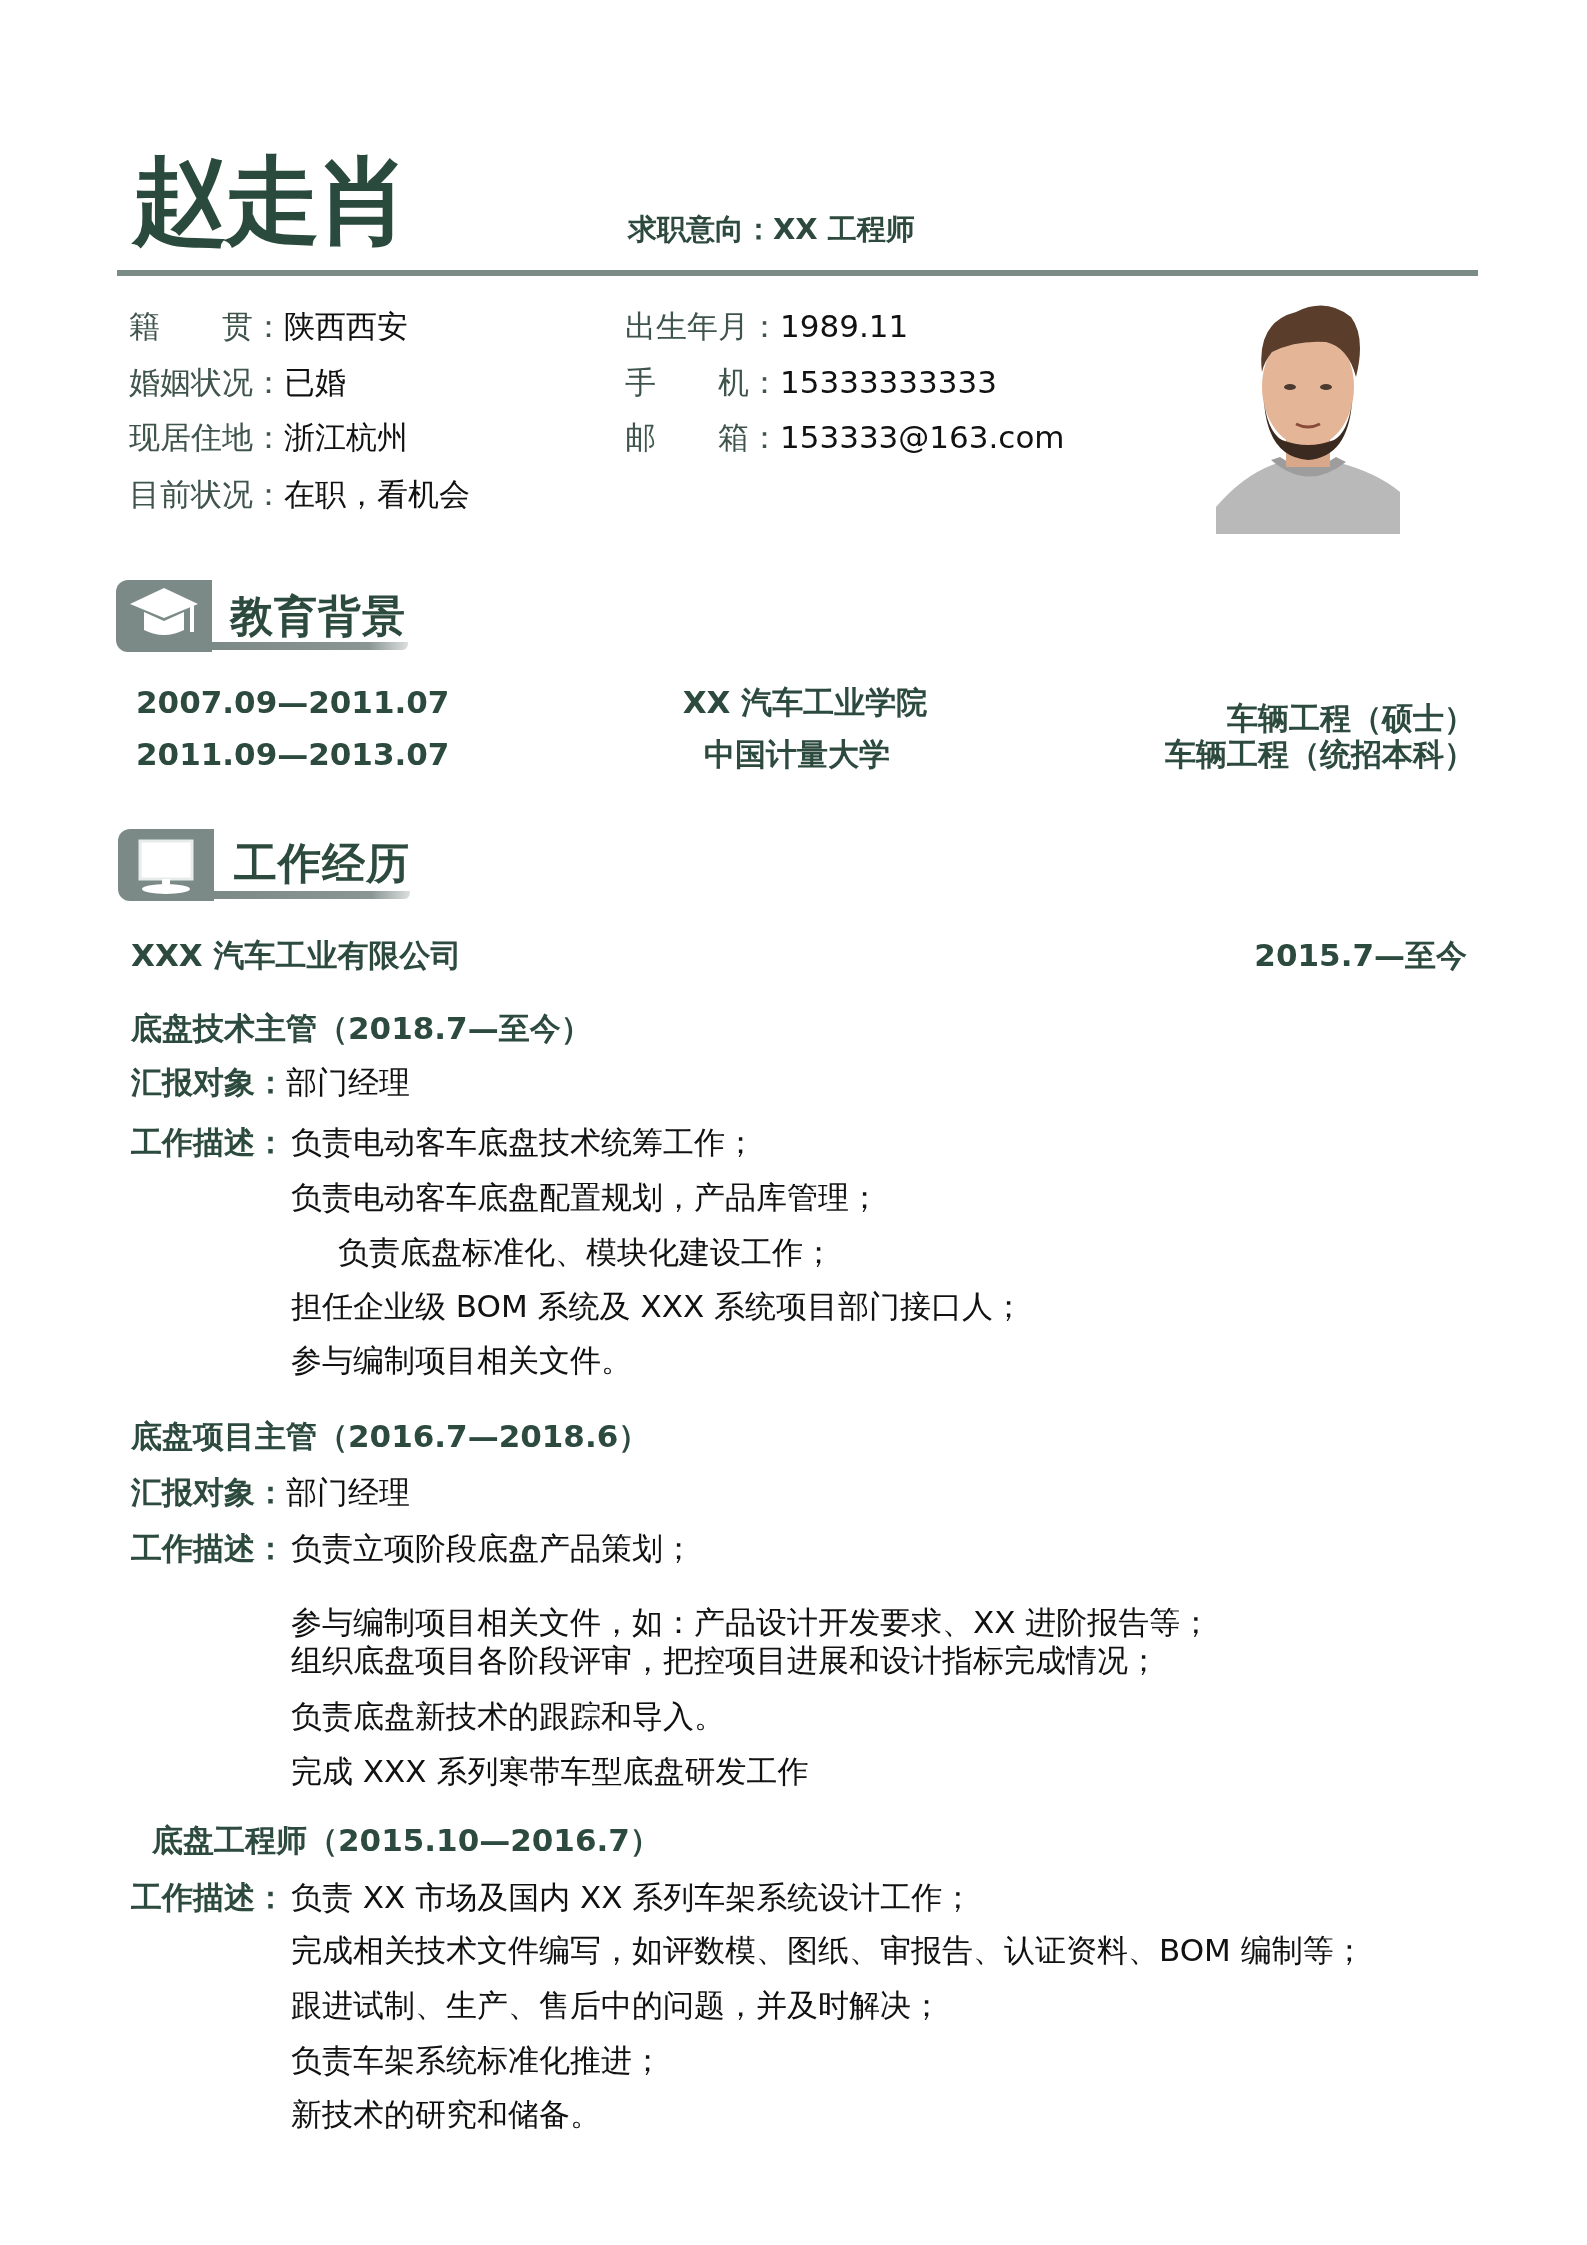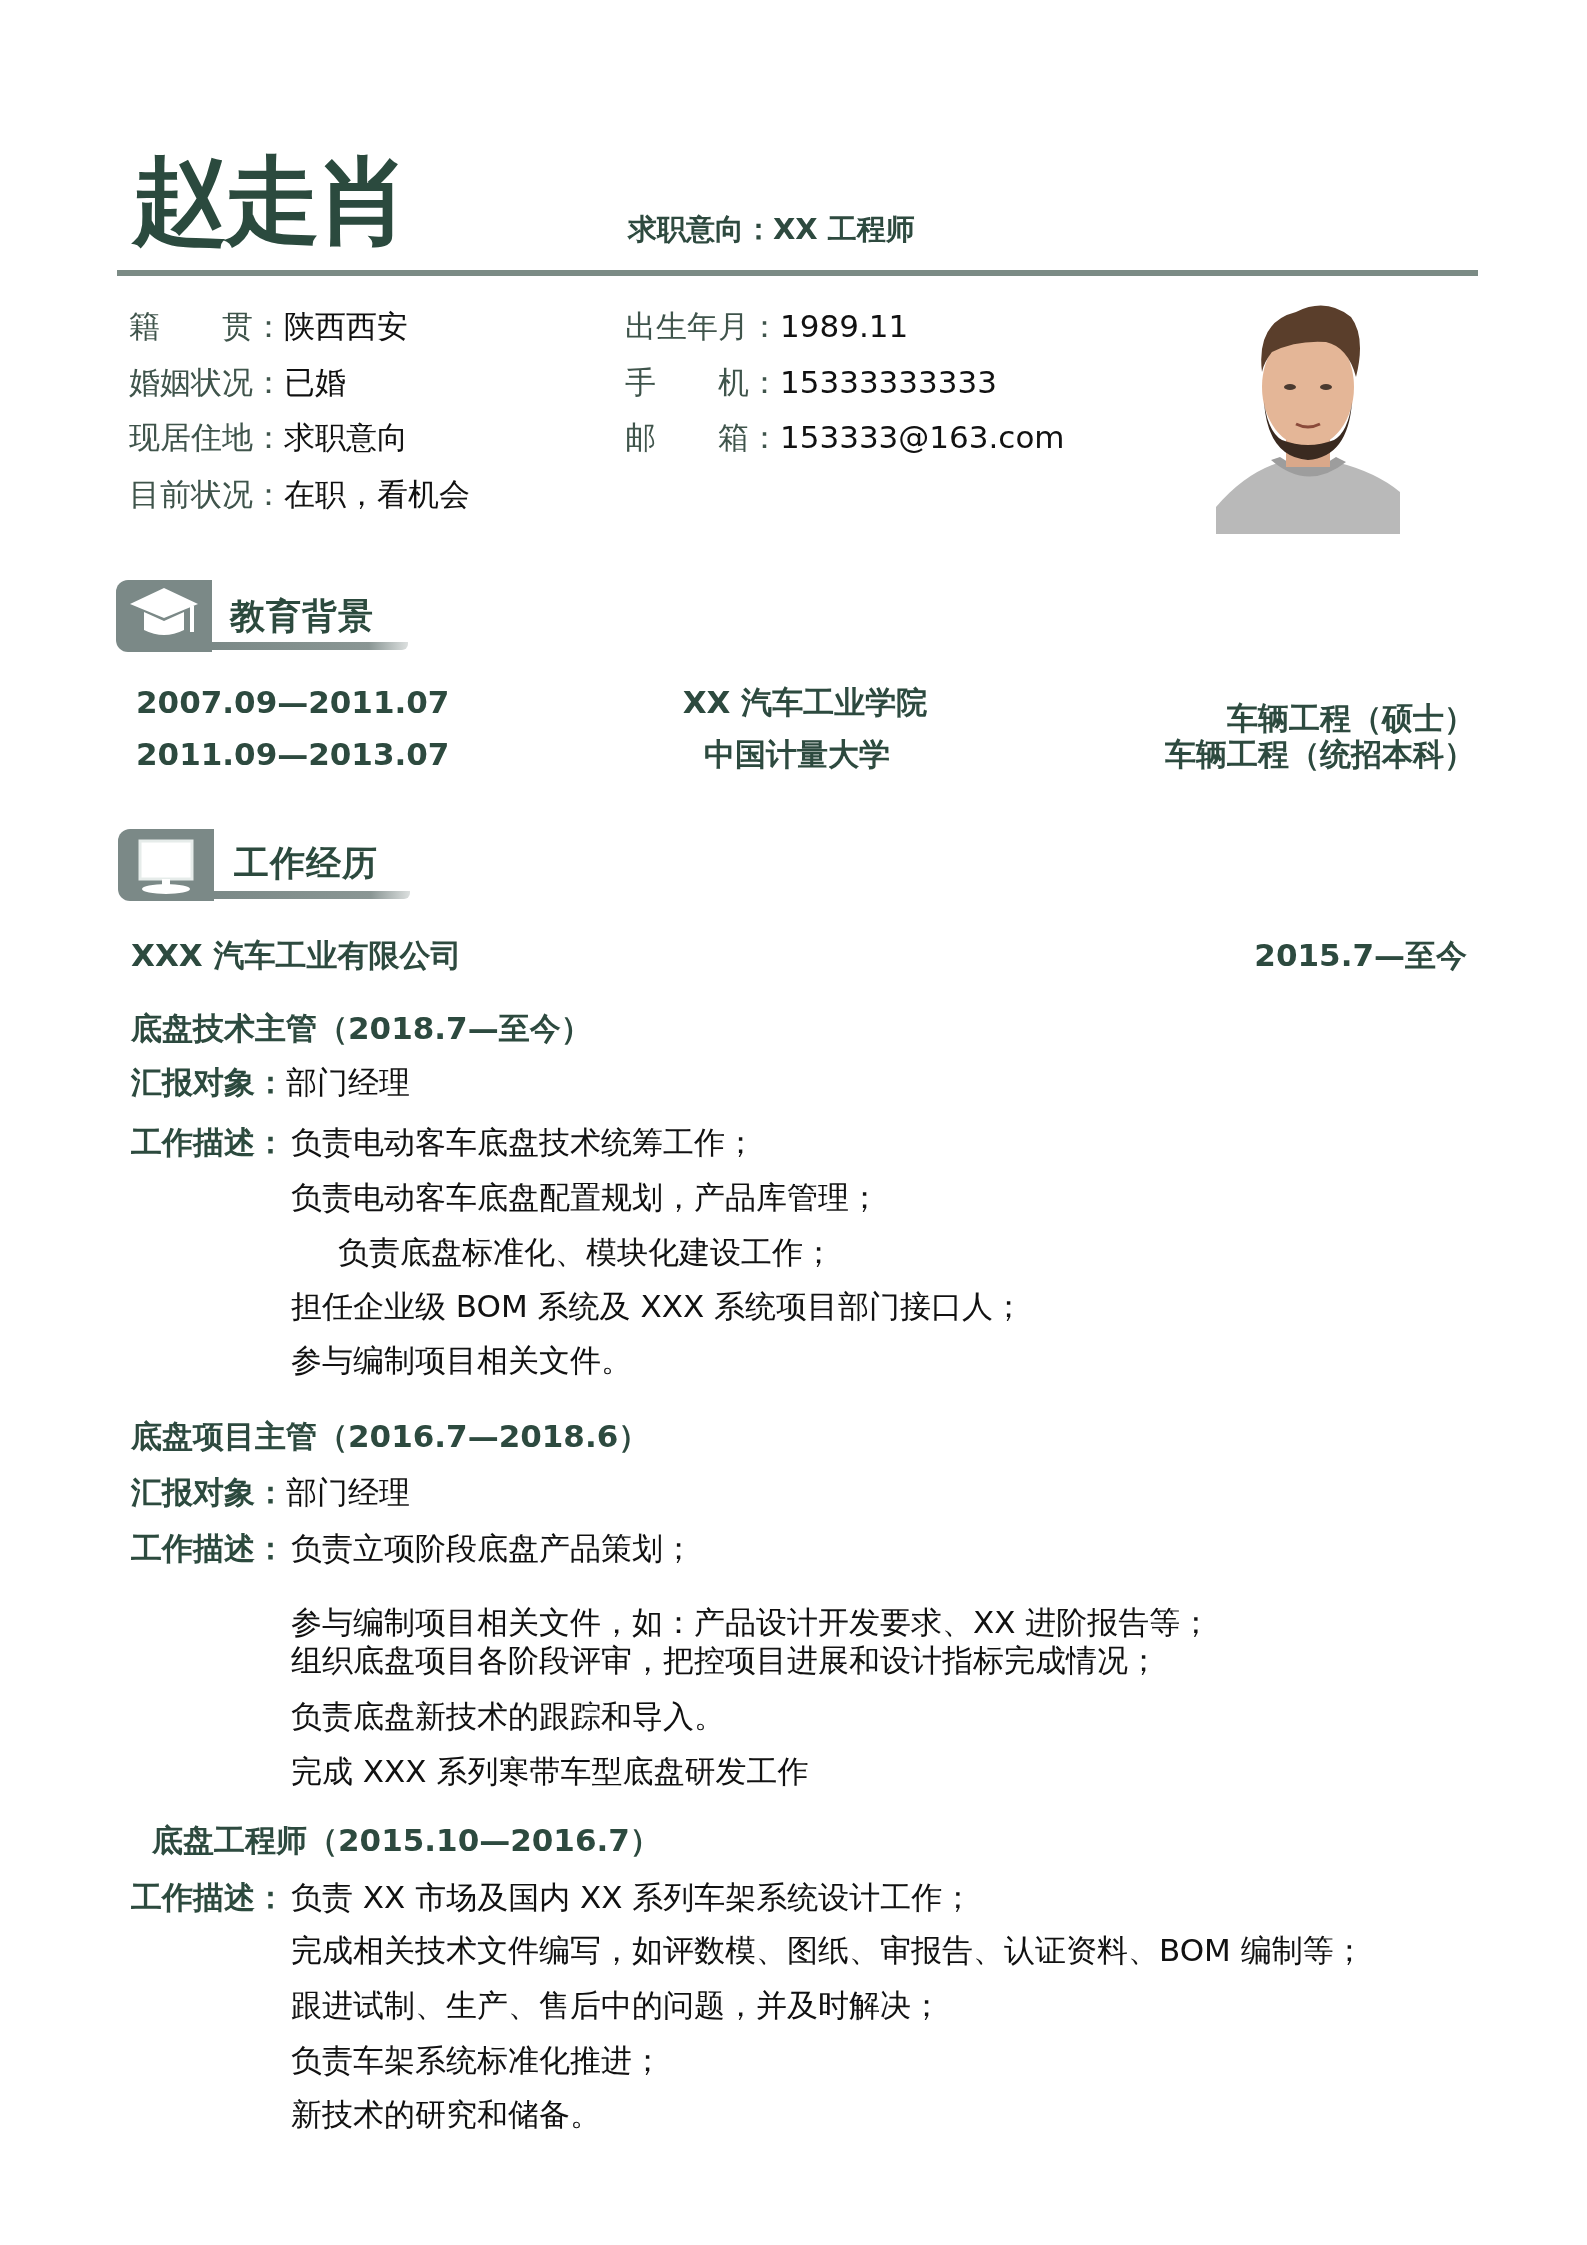--- a/index.html
+++ b/index.html
@@ -13,35 +13,35 @@
   .divider { left:117px; top:270px; width:1361px; height:6px; background:#7b8b85; }
   .info-row { font-size:31px; line-height:40px; height:40px; }
   .info-label { color:#3f544b; display:inline-block; }
   .info-val { color:#111; }
   .photo { left:1216px; top:292px; width:184px; height:242px; overflow:hidden; background:#fff; }
   .sec-head { height:72px; }
   .sec-box { position:absolute; left:0; top:0; width:96px; height:72px; background:#7b8987; border-radius:12px 0 0 12px; }
   .sec-bar { position:absolute; left:96px; top:62px; width:196px; height:8px;
              background:linear-gradient(90deg,#7b8987 0%,#8a9694 80%,rgba(138,150,148,0.3) 100%);
              border-radius:0 0 6px 0; }
-  .sec-title { position:absolute; left:114px; top:14px; font-size:35px; line-height:44px; font-weight:bold; color:#2c4a3e; letter-spacing:1px;text-align:right; }
+  .sec-title { position:absolute; left:114px; top:14px; font-size:43px; line-height:44px; font-weight:bold; color:#2c4a3e; letter-spacing:1px;text-align:right; }
   .edu-row { font-size:31px; line-height:40px; font-weight:bold; color:#2d4a3f; }
   .work-bold { font-size:31px; line-height:40px; font-weight:bold; color:#2d4a3f; }
   .desc { font-size:31px; line-height:40px; color:#111; }
 </style>
 </head>
 <body>
 
 <div class="abs name">赵走肖</div>
 <div class="abs target"><span>求职意向：</span><span>XX 工程师</span></div>
 <div class="abs divider"></div>
 
 <div class="abs info-row" style="left:129px; top:306px;"><span class="info-label">籍　　贯：</span><span class="info-val">陕西西安</span></div>
 <div class="abs info-row" style="left:129px; top:362px;"><span class="info-label">婚姻状况：</span><span class="info-val">已婚</span></div>
-<div class="abs info-row" style="left:129px; top:417px;"><span class="info-label">现居住地：</span><span class="info-val">求职意向</span></div>
+<div class="abs info-row" style="left:129px; top:417px;"><span class="info-label">现居住地：</span><span class="info-val">浙江杭州</span></div>
 <div class="abs info-row" style="left:129px; top:474px;"><span class="info-label">目前状况：</span><span class="info-val">在职，看机会</span></div>
 
 <div class="abs info-row" style="left:625px; top:306px;"><span class="info-label">出生年月：</span><span class="info-val">1989.11</span></div>
 <div class="abs info-row" style="left:625px; top:362px;"><span class="info-label">手　　机：</span><span class="info-val">15333333333</span></div>
 <div class="abs info-row" style="left:625px; top:417px;"><span class="info-label">邮　　箱：</span><span class="info-val">153333@163.com</span></div>
 
 <div class="abs photo">
   <svg width="184" height="242" viewBox="0 0 184 242">
     <rect width="184" height="242" fill="#ffffff"></rect>
     <path d="M0 215 Q30 180 65 170 L120 170 Q160 180 184 200 L184 242 L0 242 Z" fill="#b9b9b9"></path>

